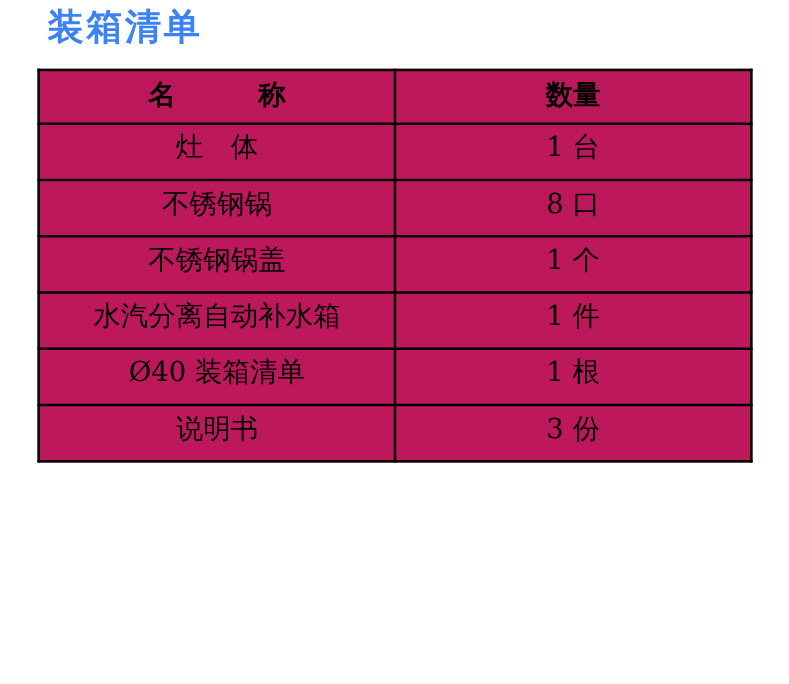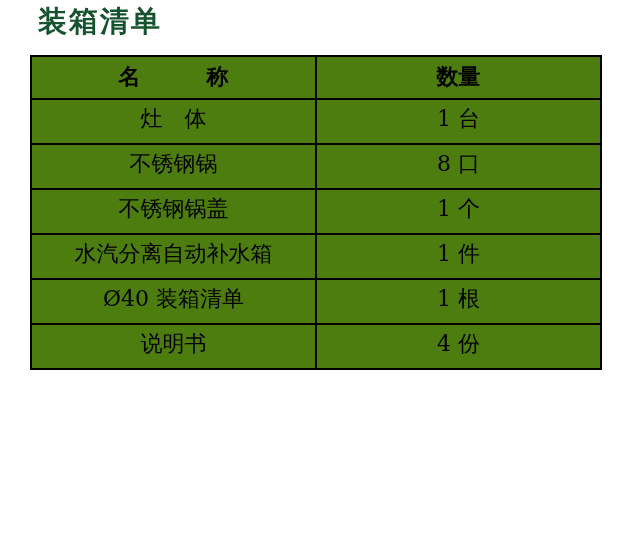--- a/index.html
+++ b/index.html
@@ -15,28 +15,28 @@
     font-family: "DejaVu Serif", "Liberation Serif", serif;
     position: relative;
   }
   .page-title {
     margin: 0;
     padding: 3px 0 0 38px;
     font-size: 29px;
     line-height: 36px;
     font-weight: bold;
     letter-spacing: 2px;
-    color: #14532d;
+    color: #3b82f6;
   }
   table.packing-table {
     border-collapse: collapse;
     table-layout: fixed;
     width: 570px;
     margin: 16px 0 0 30px;
-    background: #4d7c0f;
+    background: #be185d;
   }
   table.packing-table col {
     width: 285px;
   }
   table.packing-table th,
   table.packing-table td {
     border: 2px solid #000000;
     box-sizing: border-box;
     text-align: center;
     vertical-align: top;
@@ -89,17 +89,17 @@
         <tr>
           <td>水汽分离自动补水箱</td>
           <td>1 件</td>
         </tr>
         <tr>
           <td>Ø40 装箱清单</td>
           <td>1 根</td>
         </tr>
         <tr>
           <td>说明书</td>
-          <td>4 份</td>
+          <td>3 份</td>
         </tr>
       </tbody>
   </table>
 </div>
 
 </body></html>

